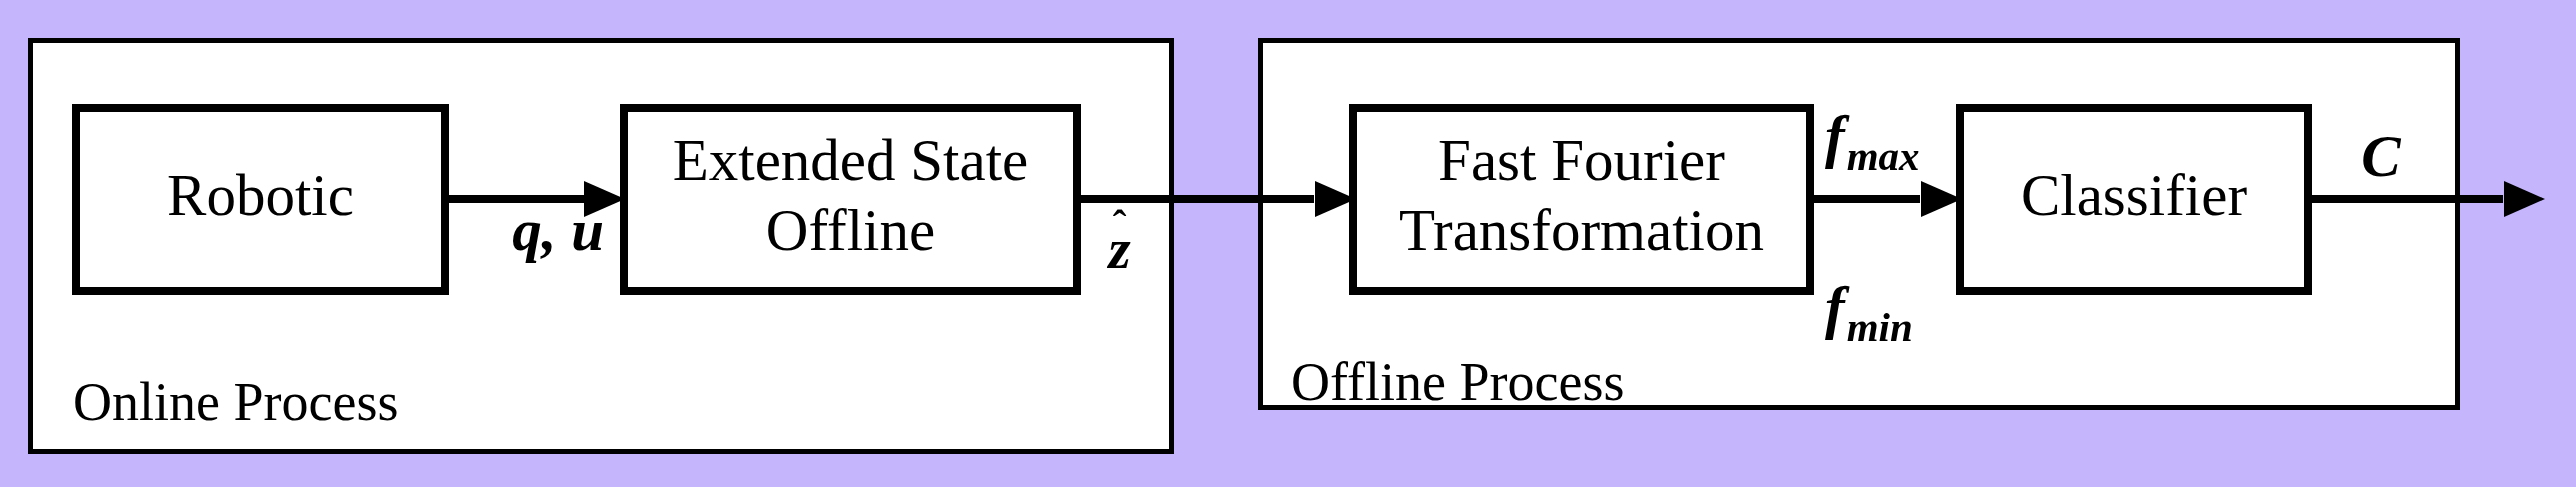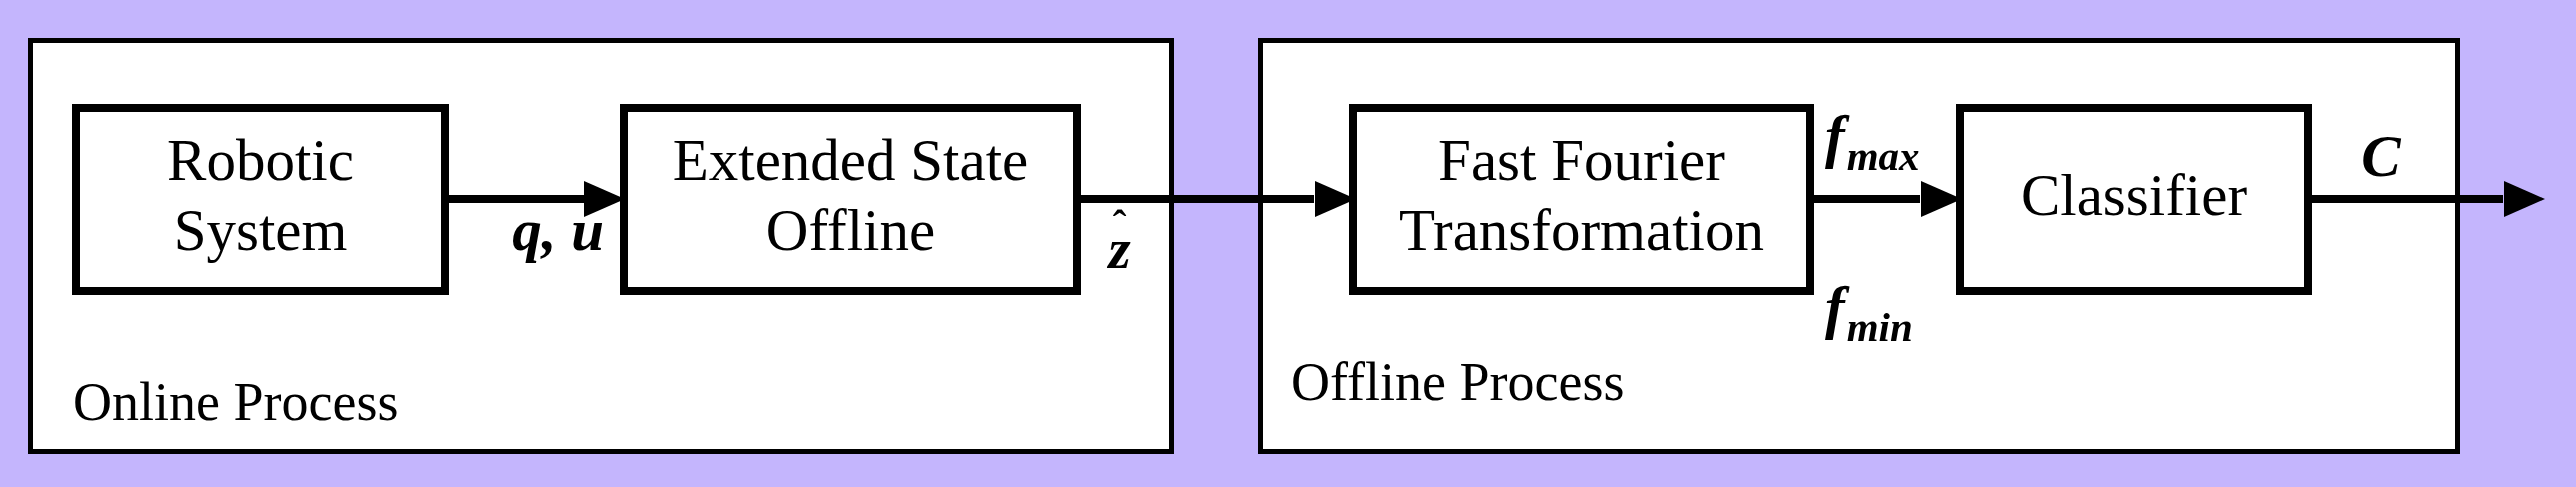--- a/index.html
+++ b/index.html
@@ -16,21 +16,21 @@
     color: #000000;
     overflow: hidden;
   }
   .container {
     position: absolute;
     border: 5.9px solid #000000;
     background: #ffffff;
     box-sizing: border-box;
   }
   #online-container  { left: 28px;   top: 38px; width: 1146px; height: 416px; }
-  #offline-container { left: 1258px; top: 38px; width: 1202px; height: 416px; }
+  #offline-container { left: 1258px; top: 38px; width: 1202px; height: 372px; }
 
   .block {
     position: absolute;
     border: 8.8px solid #000000;
     background: #ffffff;
     box-sizing: border-box;
     display: flex;
     flex-direction: column;
     align-items: center;
     justify-content: center;
@@ -113,21 +113,20 @@
   #label-c { left: 2347px; top: 127px; width: 68px; text-align: center; }
 </style>
 </head>
 <body>
 
 <div id="canvas">
 
   <div class="container" id="online-container">
     <div class="block" id="robotic-box">
       <span>Robotic</span>
-      <span>System</span>
     </div>
     <div class="block" id="eso-box">
       <span>Extended State</span>
       <span>Offline</span>
     </div>
     <div class="container-label" id="online-label">Online Process</div>
   </div>
 
   <div class="container" id="offline-container">
     <div class="block" id="fft-box">

